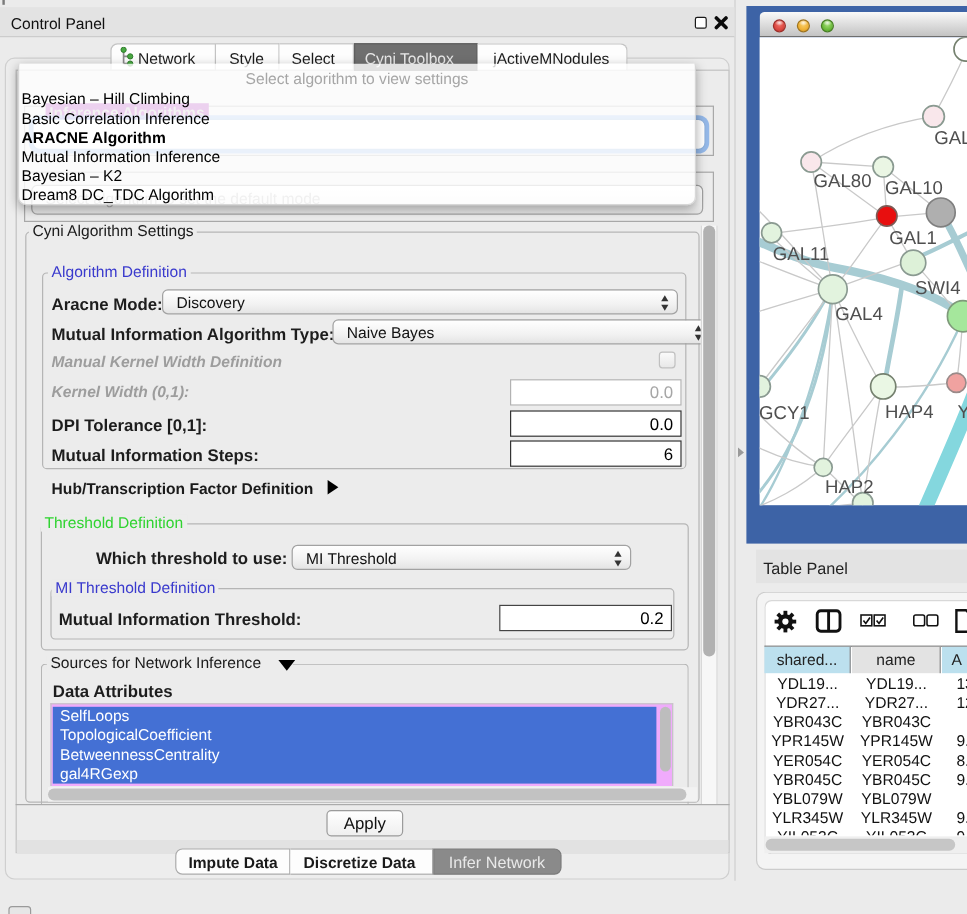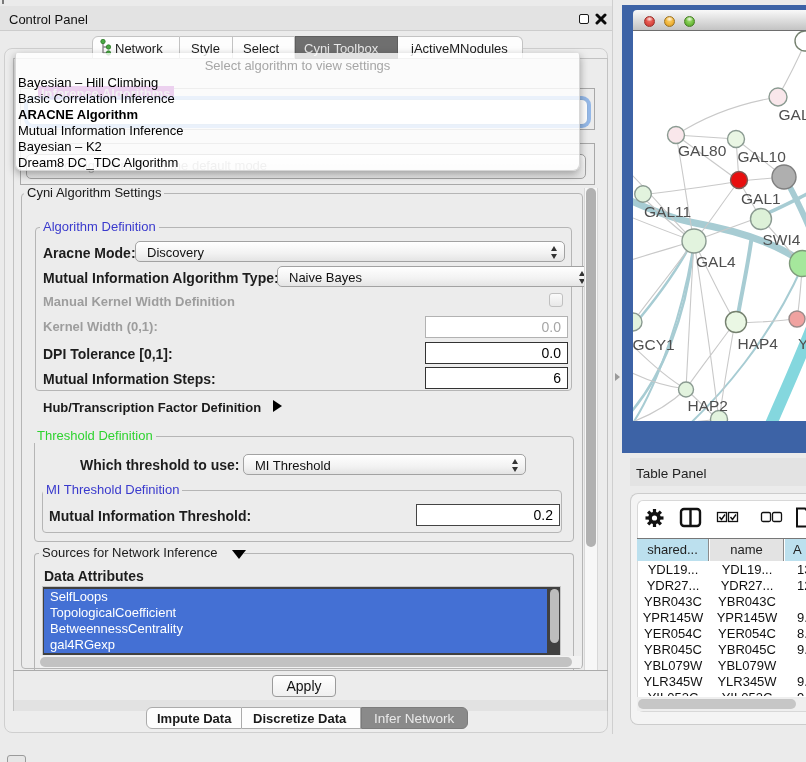--- a/index.html
+++ b/index.html
@@ -1,21 +1,21 @@
 <!DOCTYPE html>
 <html><head>
 <meta charset="utf-8">
 <style>
   * { margin:0; padding:0; box-sizing:border-box; }
   html,body { width:806px; height:762px; overflow:hidden; }
   body { font-family:"Liberation Sans", sans-serif; background:#ebebeb; position:relative; }
   .abs { position:absolute; }
   .grouplabel { position:absolute; background:#ececec; padding:0 3px; font-size:13px; line-height:14px; }
   .boldlbl { font-weight:bold; font-size:14px; color:#1d1d1d; }
-  .graylbl { font-weight:bold; font-size:13px; color:#9d9d9d; }
+  .graylbl { font-weight:bold; font-size:13px; color:#9d9d9d;font-style:italic; }
   .field { position:absolute; background:#fff; font-size:14px; text-align:right; padding-right:6px; line-height:20px; }
   .combo { position:absolute; border:1px solid #a2a2a2; border-radius:5px;
            background:linear-gradient(#ffffff,#f2f2f2 60%,#e4e4e4); font-size:13px; color:#111; }
   .combo .ctext { position:absolute; left:11px; top:3px; }
   .spin { position:absolute; right:5px; top:3px; width:8px; }
   .spin .up { position:absolute; top:1px; left:0; width:0;height:0;border-left:3.5px solid transparent;border-right:3.5px solid transparent;border-bottom:5px solid #333;}
   .spin .dn { position:absolute; top:9px; left:0; width:0;height:0;border-left:3.5px solid transparent;border-right:3.5px solid transparent;border-top:5px solid #333;}
 </style>
 </head>
 <body>
@@ -113,21 +113,21 @@
 <div class="abs" style="left:42px;top:490px;width:520px;height:43px;border:1px solid #b5b5b5;border-radius:4px;"></div>
 <div class="grouplabel" style="left:43px;top:483px;color:#3a3acd;">MI Threshold Definition</div>
 <div class="abs boldlbl" style="left:49px;top:508px;">Mutual Information Threshold:</div>
 <div class="field" style="left:416px;top:504px;width:144px;height:22px;border:1px solid #444;color:#000;">0.2</div>
 
 <div class="abs" style="left:34px;top:553px;width:540px;height:117px;border:1px solid #b5b5b5;border-top-left-radius:4px;border-top-right-radius:4px;border-bottom:none;"></div>
 <div class="grouplabel" style="left:39px;top:546px;color:#1a1a1a;padding-right:26px;">Sources for Network Inference</div>
 <div class="abs" style="left:232px;top:550px;width:0;height:0;border-left:7px solid transparent;border-right:7px solid transparent;border-top:9px solid #000;"></div>
 <div class="abs boldlbl" style="left:44px;top:568px;">Data Attributes</div>
 
-<div class="abs" style="left:42px;top:586px;width:519px;height:69px;background:#404040;border:1px solid #c6c6c6;border-bottom:none;overflow:hidden;">
+<div class="abs" style="left:42px;top:586px;width:519px;height:69px;background:#f0abfc;border:1px solid #c6c6c6;border-bottom:none;overflow:hidden;">
   <div style="position:absolute;left:1px;top:2px;width:503px;background:#4470d4;color:#fff;font-size:13px;line-height:16px;padding-left:6px;">
     SelfLoops<br>TopologicalCoefficient<br>BetweennessCentrality<br>gal4RGexp
   </div>
   <div style="position:absolute;left:507px;top:2px;width:9px;height:54px;background:#bdbdbd;border-radius:5px;"></div>
 </div>
 
 <div class="abs" style="left:40px;top:656px;width:541px;height:12px;background:#f2f2f2;"></div>
 <div class="abs" style="left:40px;top:657px;width:532px;height:10px;background:#c2c2c2;border-radius:5px;"></div>
 
 <div class="abs" style="left:584px;top:188px;width:14px;height:482px;background:#f7f7f7;border-left:1px solid #d8d8d8;border-right:1px solid #d8d8d8;"></div>

